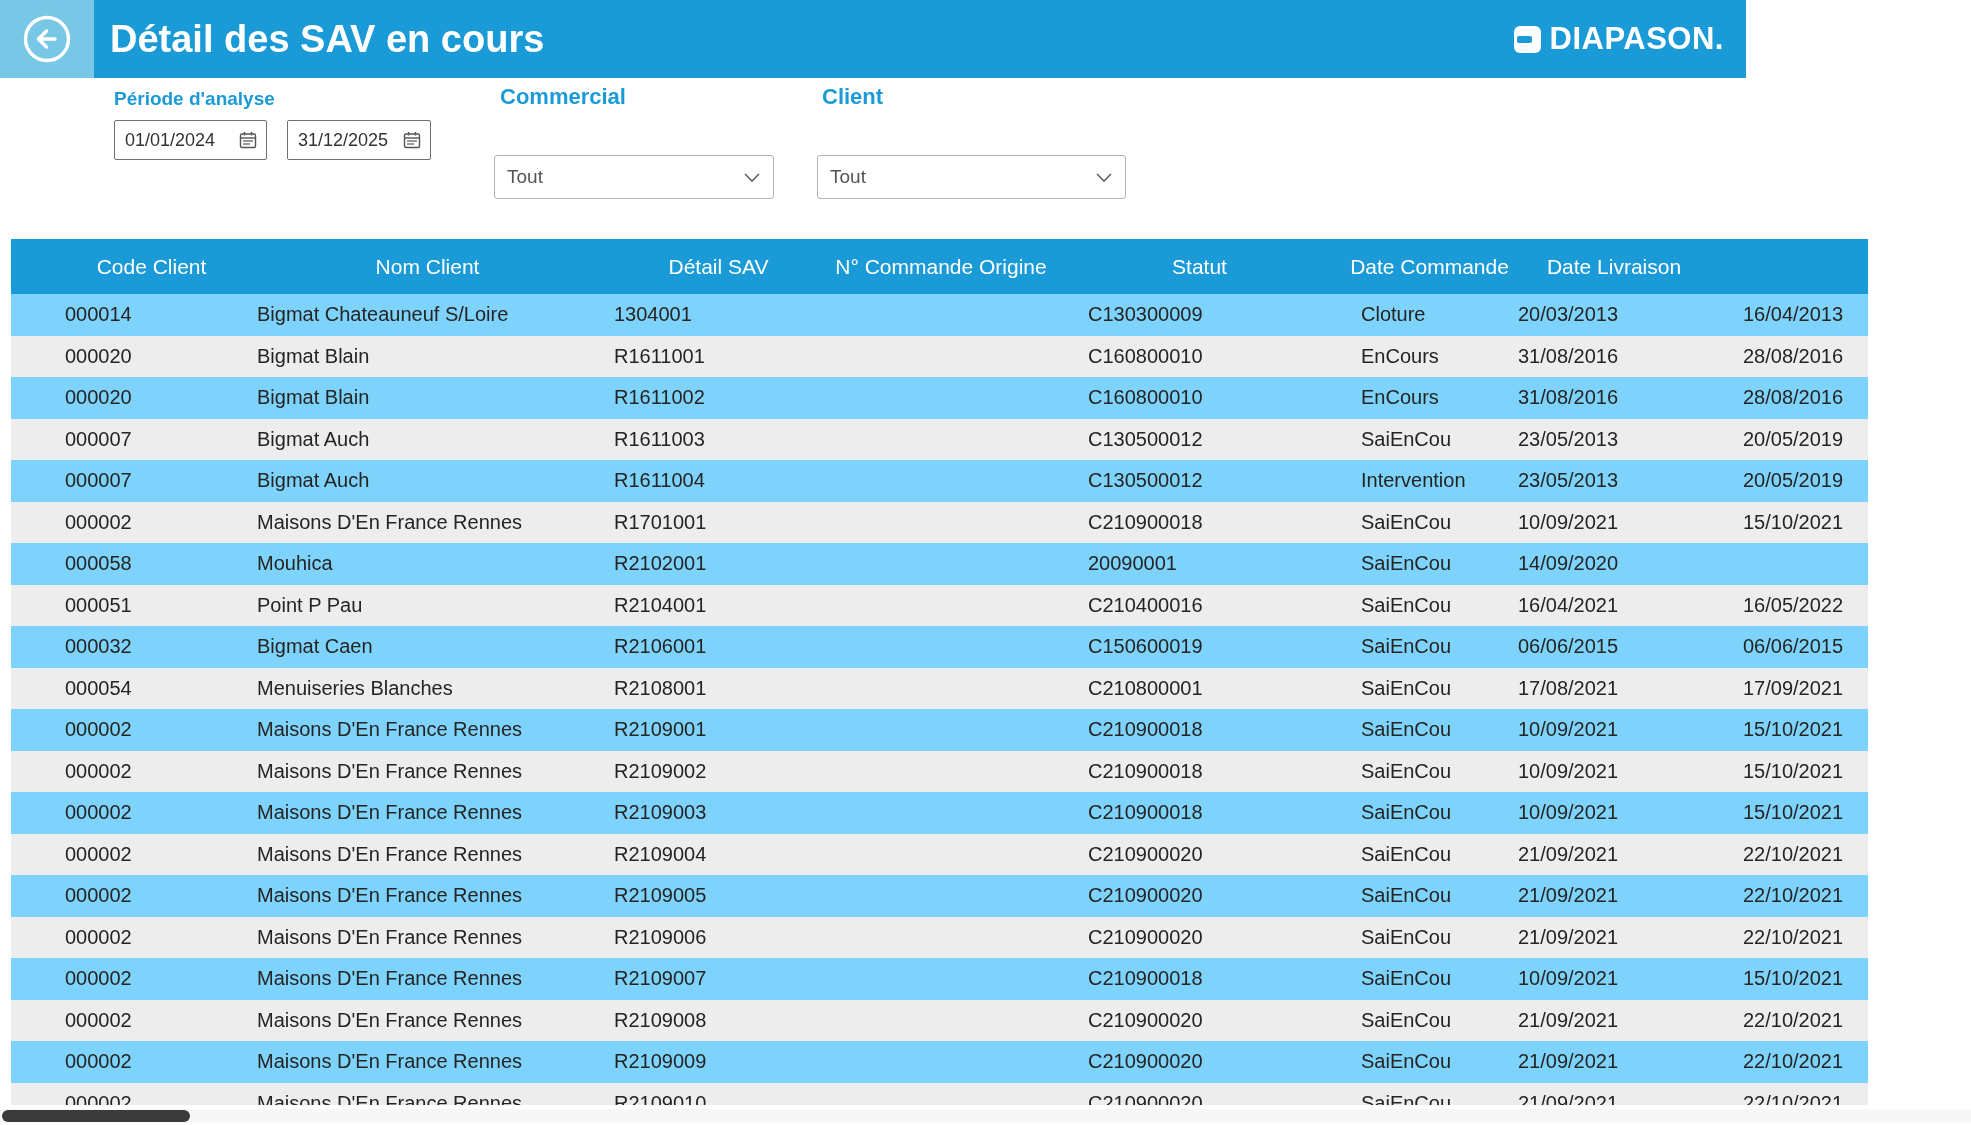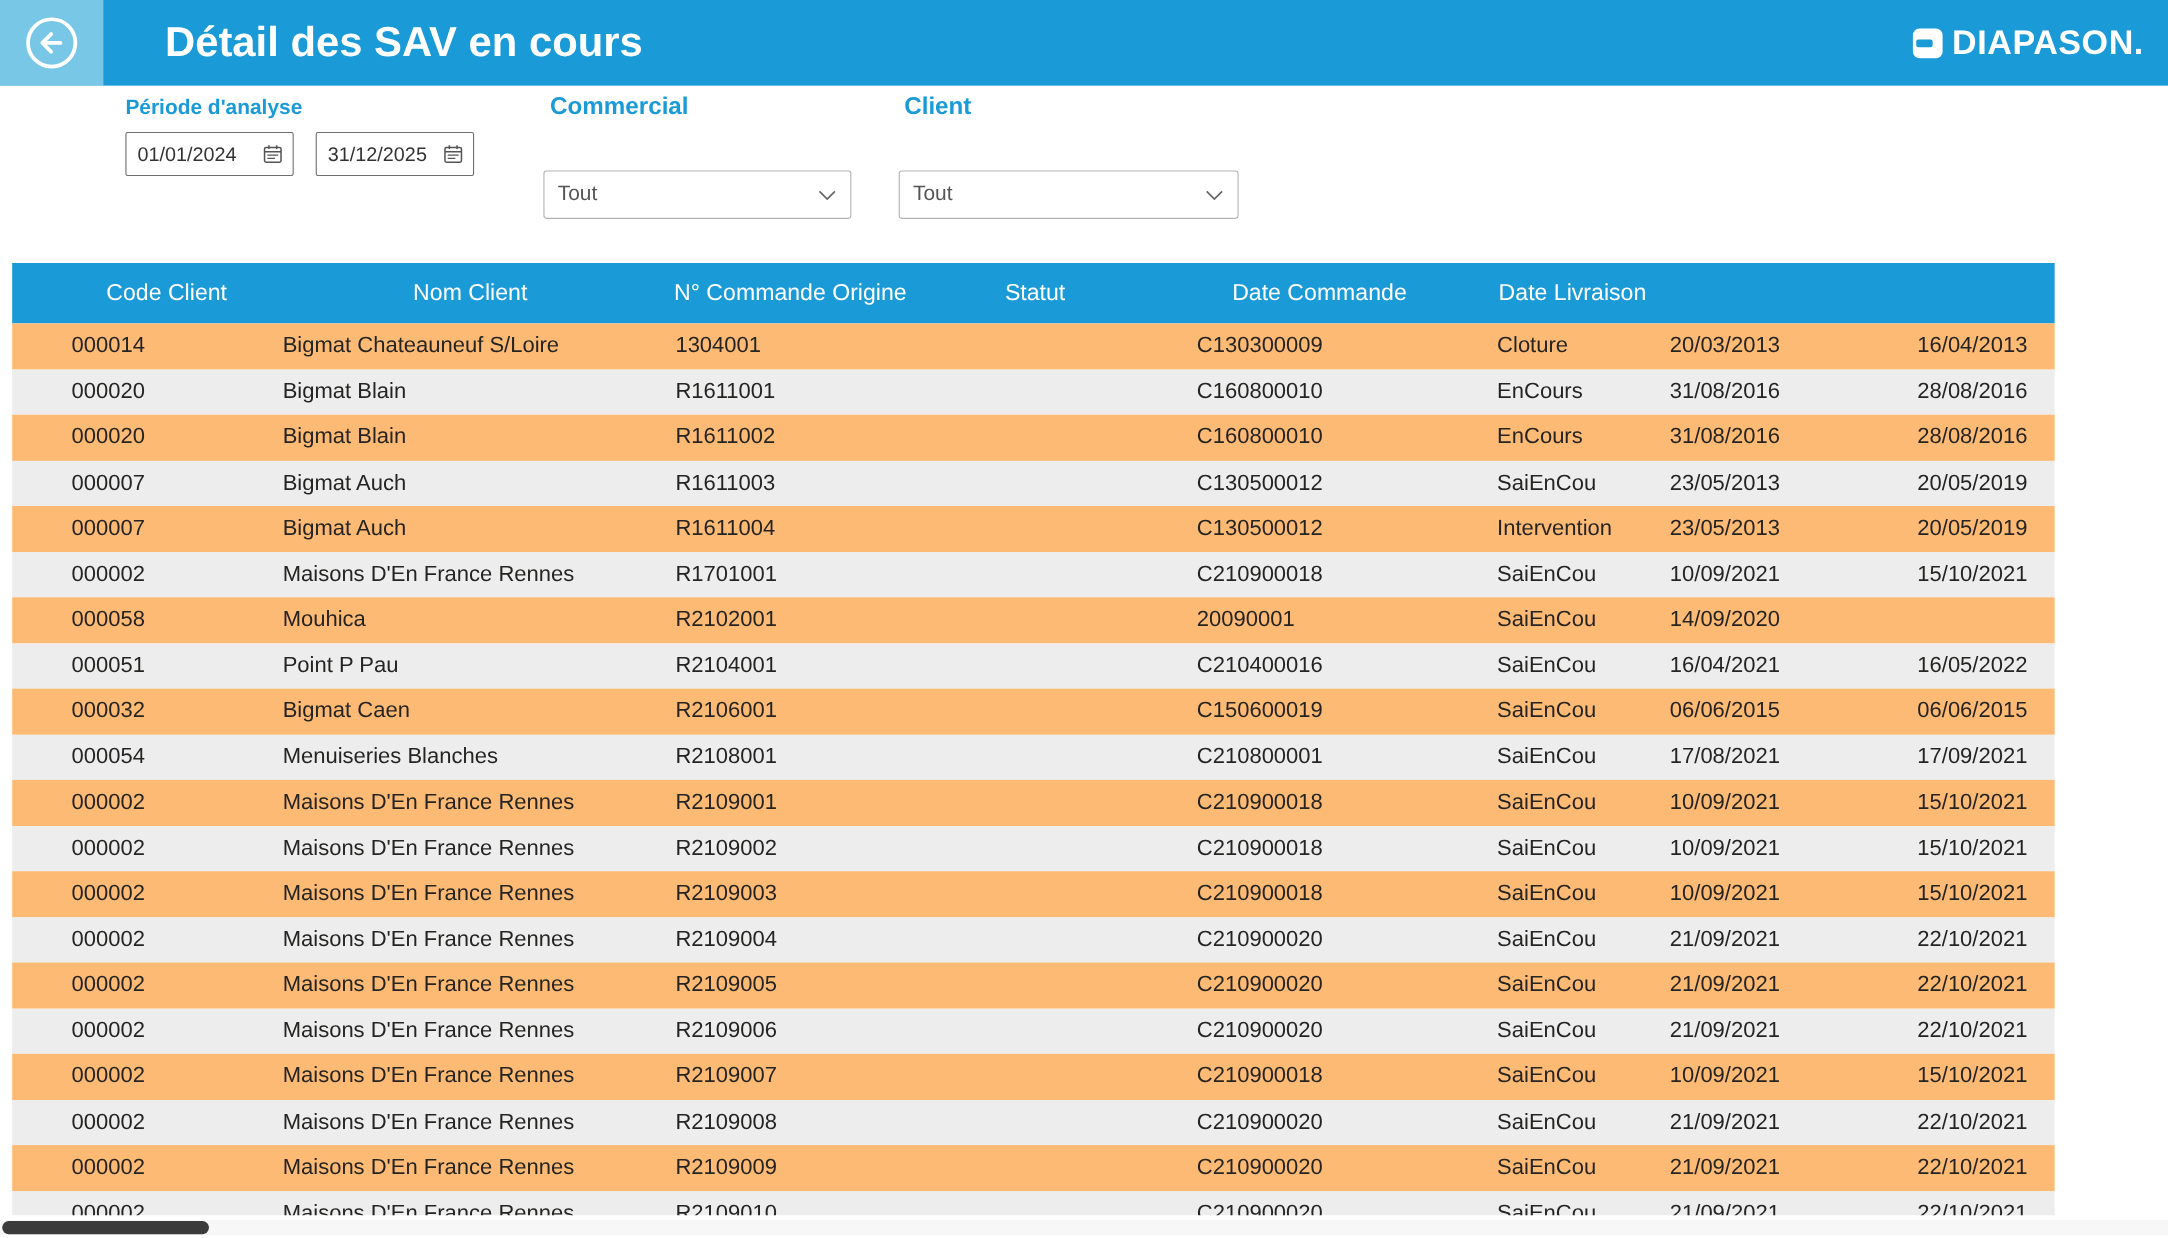--- a/index.html
+++ b/index.html
@@ -2,21 +2,21 @@
 <html><head>
 <meta charset="utf-8">
 <style>
   html,body{margin:0;padding:0;}
   body{
     width:1971px;height:1125px;overflow:hidden;position:relative;
     background:#ffffff;font-family:"Liberation Sans",sans-serif;
     -webkit-font-smoothing:antialiased;
   }
   
-  .topbar{position:absolute;top:0;left:0;width:1971px;height:78px;background:#1A9AD7;display:flex;align-items:center;gap:40px;}
+  .topbar{position:absolute;top:0;left:0;width:1746px;height:78px;background:#1A9AD7;display:flex;align-items:center;}
   .back-btn{width:94px;height:78px;background:#79C7E6;display:flex;align-items:center;justify-content:center;cursor:pointer;flex:0 0 auto;}
   .page-title{color:#fff;font-weight:700;font-size:38px;margin-left:16px;white-space:nowrap;}
   .logo{position:absolute;right:22px;top:50%;transform:translateY(-50%);display:flex;align-items:center;gap:9px;color:#fff;font-weight:700;font-size:31px;letter-spacing:.5px;}
   .logo-icon{width:27px;height:27px;background:#fff;border-radius:6px;position:relative;}
   .logo-icon::after{content:"";position:absolute;left:3px;top:10px;width:15px;height:7px;background:#1A9AD7;border-radius:2px;}
   
   .filters{position:absolute;top:78px;left:0;width:1971px;height:160px;background:#fff;}
   .flt-label-sm{position:absolute;color:#1A9AD7;font-size:19px;font-weight:700;}
   .flt-label-lg{position:absolute;color:#1A9AD7;font-size:22px;font-weight:700;}
   .period-label{left:114px;top:10px;text-align:right;}
@@ -29,21 +29,21 @@
   .dropdown{position:absolute;top:46px;height:44px;border:1px solid #b3b3b3;border-radius:3px;background:#fff;display:flex;align-items:center;justify-content:space-between;padding:0 12px;box-sizing:border-box;cursor:pointer;margin-top:31px;}
   .dropdown .dd-value{font-size:19px;color:#555;}
   .dd-commercial{left:494px;width:280px;}
   .dd-client{left:817px;width:309px;}
   
   .table-wrap{position:absolute;left:11px;top:239px;width:1857px;height:866px;overflow:hidden;background:#fff;}
   .grid-cols{display:grid;grid-template-columns:201px 351px 231px 214px 303px 157px 212px 188px;padding-left:40px;}
   .thead{height:55px;background:#1A9AD7;color:#fff;font-size:21px;}
   .th{display:flex;align-items:center;justify-content:center;position:relative;cursor:pointer;white-space:nowrap;}
   .sort-arrow{position:absolute;bottom:2px;left:50%;transform:translateX(30px);font-size:12px;line-height:12px;color:#fff;}
-  .row{height:41.5px;font-size:20px;color:#252423;background:#fdba74;align-items:center;cursor:pointer;}
+  .row{height:41.5px;font-size:20px;color:#252423;background:#7dd3fc;align-items:center;cursor:pointer;}
   .row.alt{background:#EDEDED;}
   .cell{white-space:nowrap;overflow:hidden;}
   .cell:nth-child(1){padding-left:14px;}
   .cell:nth-child(2){padding-left:5px;}
   .cell:nth-child(3){padding-left:11px;}
   .cell:nth-child(4){padding-left:14px;}
   .cell:nth-child(5){padding-left:40px;}
   .cell:nth-child(6){padding-left:10px;}
   .cell:nth-child(7){padding-left:10px;}
   .cell:nth-child(8){padding-left:23px;}
@@ -127,20 +127,23 @@
 
 <div class="table-wrap">
   <div class="thead grid-cols">
     <div class="th">
         <span>Code Client</span>
       </div>
     <div class="th">
         <span>Nom Client</span>
       </div>
     <div class="th">
+        <span>Détail SAV</span>
+      </div>
+    <div class="th">
         <span>N° Commande Origine</span>
       </div>
     <div class="th">
         <span>Statut</span>
       </div>
     <div class="th">
         <span>Date Commande</span>
       </div>
     <div class="th">
         <span>Date Livraison</span>

